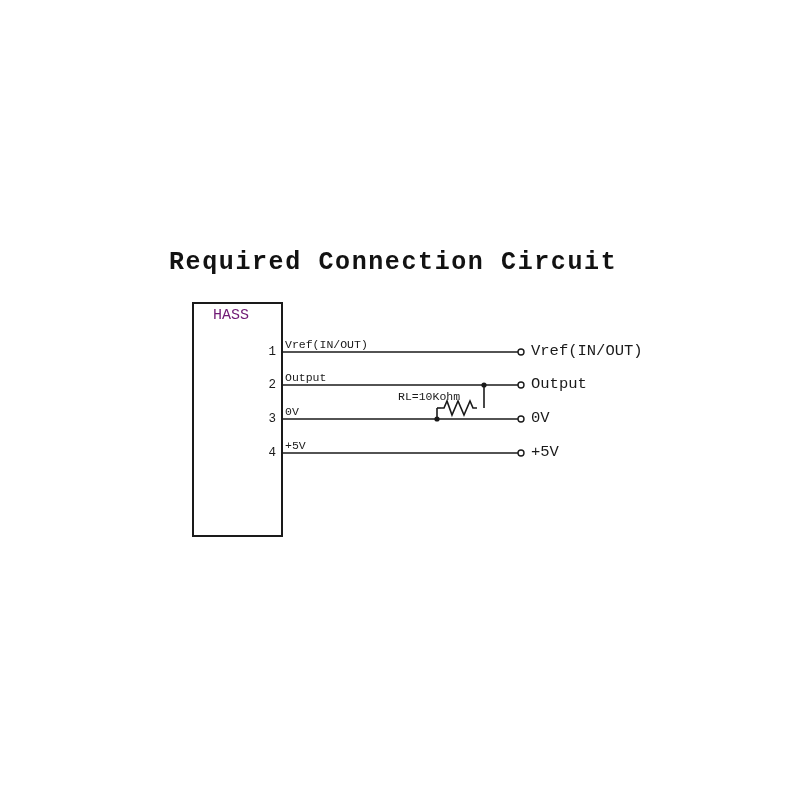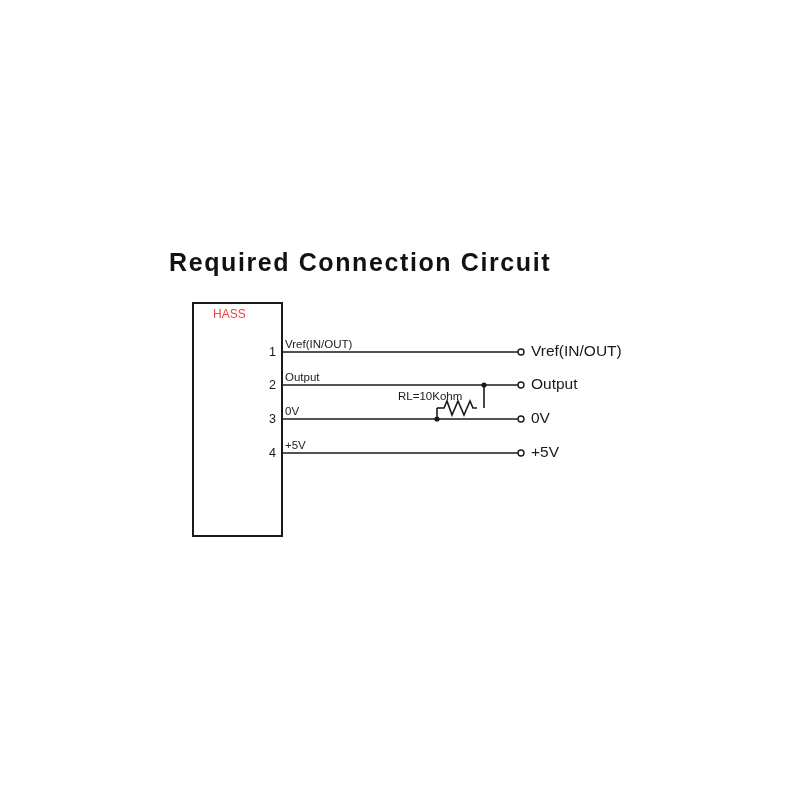--- a/index.html
+++ b/index.html
@@ -6,21 +6,21 @@
     margin: 0;
     padding: 0;
     background: #ffffff;
   }
   #page {
     position: relative;
     width: 735px;
     height: 800px;
     background: #ffffff;
     overflow: hidden;
-    font-family: Liberation Sans, sans-serif;
+    font-family: Liberation Mono, monospace;
     color: #1a1a1a;
   }
   #diagram-svg {
     position: absolute;
     left: 0;
     top: 0;
     width: 800px;
     height: 800px;
   }
   .title {
@@ -30,22 +30,22 @@
     font-size: 25px;
     font-weight: bold;
     letter-spacing: 1.6px;
     color: #121212;
     white-space: nowrap;
   }
   .chip-name {
     position: absolute;
     left: 213px;
     top: 307px;
-    font-size: 12px;
-    color: #ef4444;
+    font-size: 15px;
+    color: #701a75;
     white-space: nowrap;
   }
   .pin-number {
     position: absolute;
     font-size: 12.5px;
     color: #1a1a1a;
     text-align: right;
     width: 14px;
     white-space: nowrap;
   }

